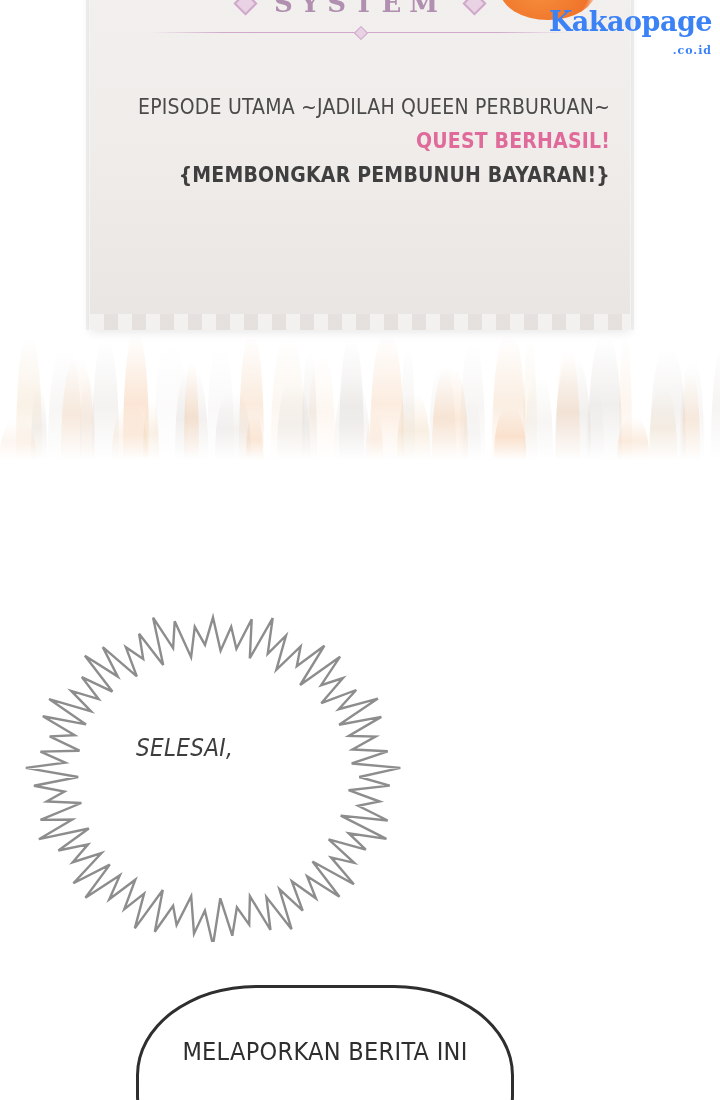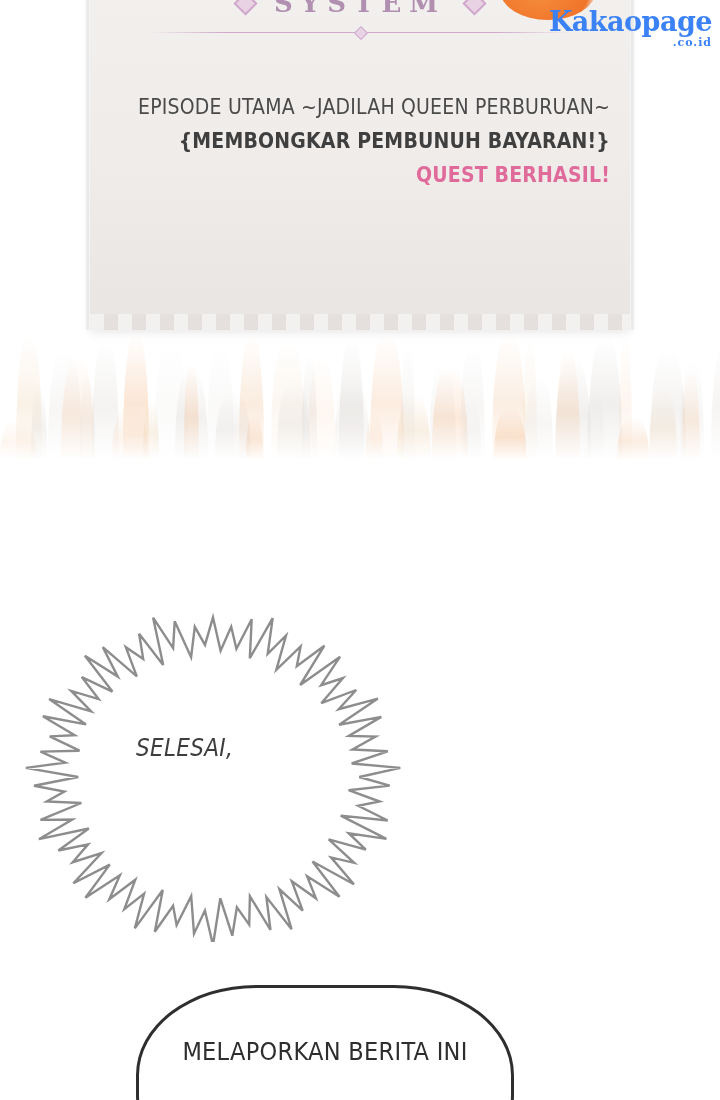--- a/index.html
+++ b/index.html
@@ -137,21 +137,21 @@
     right: 8px;
     top: 8px;
     text-align: right;
     color: #3b82f6;
     font-family: "DejaVu Serif", serif;
     font-weight: 700;
     line-height: 1;
     user-select: none;
   }
   #watermark .wm-main { font-size: 27px; letter-spacing: -0.5px; }
-  #watermark .wm-sub { font-size: 11px; letter-spacing: 1px; margin-top: 2px; }
+  #watermark .wm-sub { font-size: 11px; letter-spacing: 1px; margin-top: 10px; }
 
   
   #streaks {
     position: absolute;
     left: 0;
     top: 330px;
     width: 720px;
     height: 130px;
     overflow: hidden;
   }
@@ -226,22 +226,22 @@
     <span class="diamond"></span>
   </div>
 
   <div class="divider">
     <div class="line"></div>
     <div class="dot"></div>
   </div>
 
   <div class="panel-body">
     <div class="panel-line">EPISODE UTAMA ~JADILAH QUEEN PERBURUAN~</div>
+    <div class="panel-line success">QUEST BERHASIL!</div>
     <div class="panel-line bold">{MEMBONGKAR PEMBUNUH BAYARAN!}</div>
-    <div class="panel-line success">QUEST BERHASIL!</div>
   </div>
 </div>
 
 <div class="orange-blob"></div>
 
 <div id="watermark">
   <div class="wm-main">Kakaopage</div>
   <div class="wm-sub">.co.id</div>
 </div>
 

